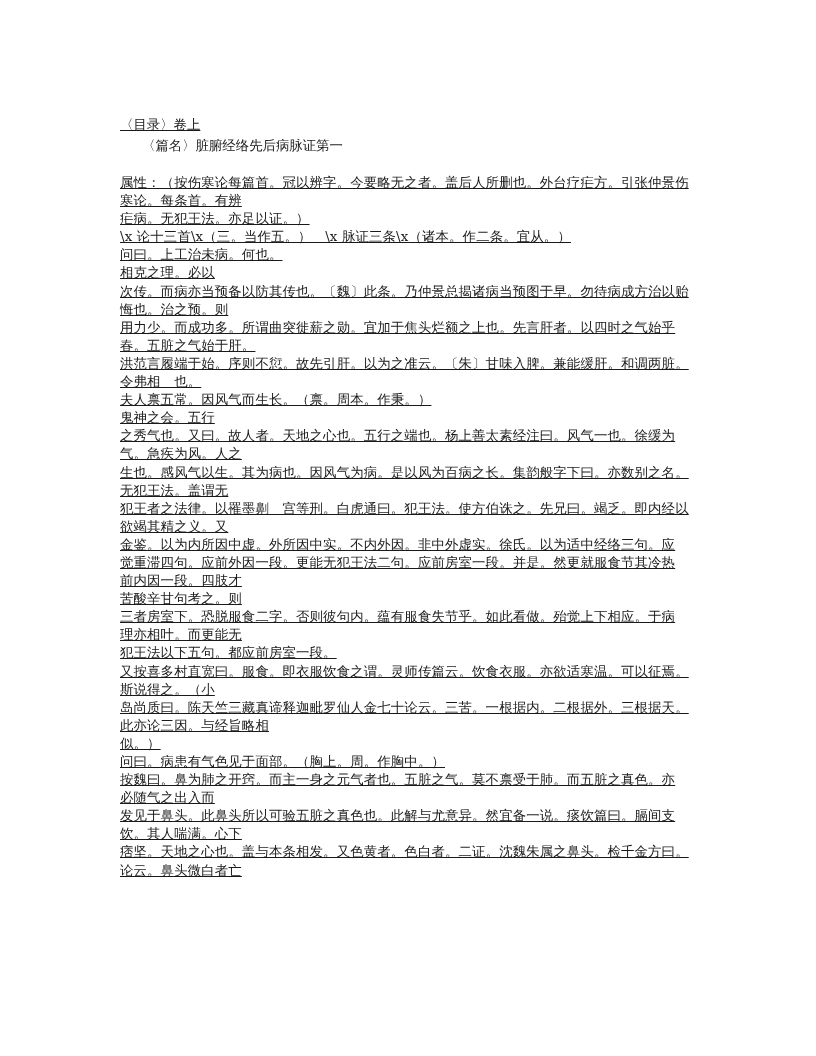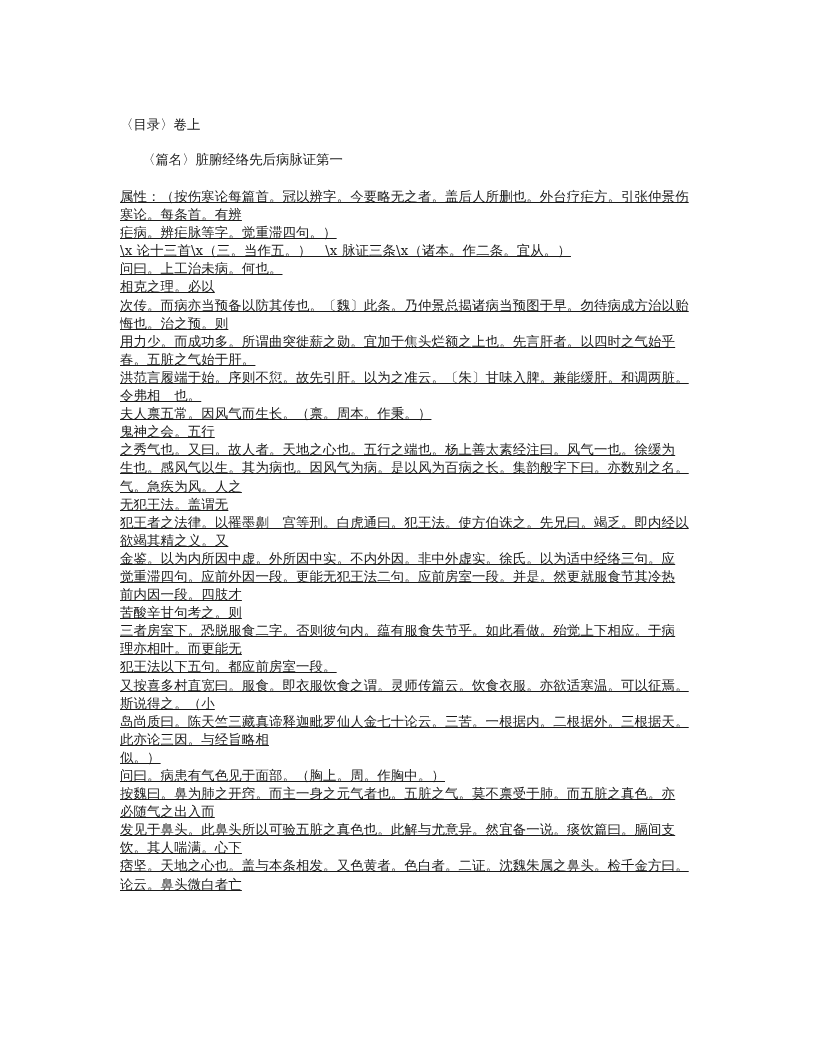--- a/index.html
+++ b/index.html
@@ -1,47 +1,47 @@
 <!DOCTYPE html>
 <html><head>
 <meta charset="utf-8">
 <style>
   html, body { margin: 0; padding: 0; background: #ffffff; }
   body { width: 816px; height: 1056px; position: relative; overflow: hidden;
          font-family: "DejaVu Serif", "Liberation Serif", serif; color: #1a1a1a; }
   .page { position: absolute; left: 120px; top: 116px; width: 590px; }
   .line { font-size: 13.4px; line-height: 18.1px; height: 18.1px; white-space: nowrap; letter-spacing: 0.15px; text-decoration: underline; }
   .heading { font-size: 13.4px; line-height: 18px; white-space: nowrap; }
-  .toc { margin-bottom: 17px; }
+  .toc { margin-bottom: 3px; text-decoration: underline; }
   .chapter { margin-bottom: 19px; margin-left: 22px; }
 </style>
 </head>
 <body>
 
 <div class="page">
   <div class="heading toc">〈目录〉卷上</div>
   <div class="heading chapter">〈篇名〉脏腑经络先后病脉证第一</div>
   <div>
     <div class="line">属性：（按伤寒论每篇首。冠以辨字。今要略无之者。盖后人所删也。外台疗疟方。引张仲景伤</div>
     <div class="line">寒论。每条首。有辨</div>
-    <div class="line">疟病。辨疟脉等字。觉重滞四句。）</div>
+    <div class="line">疟病。无犯王法。亦足以证。）</div>
     <div class="line">\x 论十三首\x（三。当作五。）　\x 脉证三条\x（诸本。作二条。宜从。）</div>
     <div class="line">问曰。上工治未病。何也。</div>
     <div class="line">相克之理。必以</div>
     <div class="line">次传。而病亦当预备以防其传也。〔魏〕此条。乃仲景总揭诸病当预图于早。勿待病成方治以贻</div>
     <div class="line">悔也。治之预。则</div>
     <div class="line">用力少。而成功多。所谓曲突徙薪之勋。宜加于焦头烂额之上也。先言肝者。以四时之气始乎</div>
     <div class="line">春。五脏之气始于肝。</div>
     <div class="line">洪范言履端于始。序则不愆。故先引肝。以为之准云。〔朱〕甘味入脾。兼能缓肝。和调两脏。</div>
     <div class="line">令弗相　也。</div>
     <div class="line">夫人禀五常。因风气而生长。（禀。周本。作秉。）</div>
     <div class="line">鬼神之会。五行</div>
     <div class="line">之秀气也。又曰。故人者。天地之心也。五行之端也。杨上善太素经注曰。风气一也。徐缓为</div>
+    <div class="line">气。急疾为风。人之</div>
     <div class="line">生也。感风气以生。其为病也。因风气为病。是以风为百病之长。集韵般字下曰。亦数别之名。</div>
-    <div class="line">气。急疾为风。人之</div>
     <div class="line">无犯王法。盖谓无</div>
     <div class="line">犯王者之法律。以罹墨劓　宫等刑。白虎通曰。犯王法。使方伯诛之。先兄曰。竭乏。即内经以</div>
     <div class="line">欲竭其精之义。又</div>
     <div class="line">金鉴。以为内所因中虚。外所因中实。不内外因。非中外虚实。徐氏。以为适中经络三句。应</div>
     <div class="line">觉重滞四句。应前外因一段。更能无犯王法二句。应前房室一段。并是。然更就服食节其冷热</div>
     <div class="line">前内因一段。四肢才</div>
     <div class="line">苦酸辛甘句考之。则</div>
     <div class="line">三者房室下。恐脱服食二字。否则彼句内。蕴有服食失节乎。如此看做。殆觉上下相应。于病</div>
     <div class="line">理亦相叶。而更能无</div>
     <div class="line">犯王法以下五句。都应前房室一段。</div>

